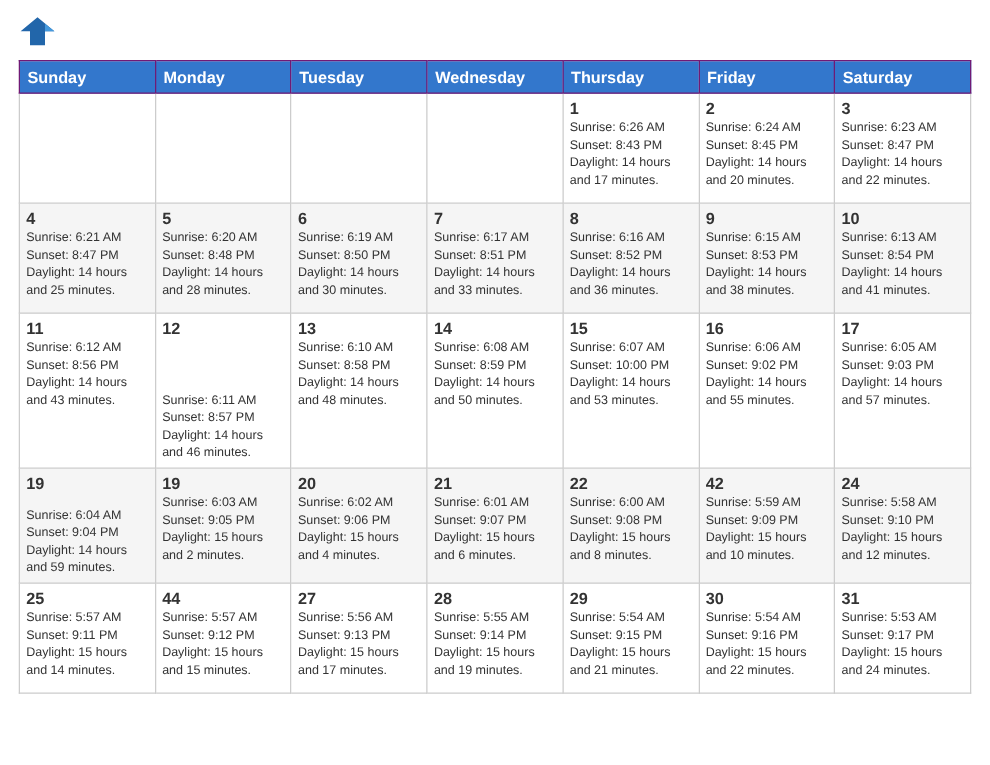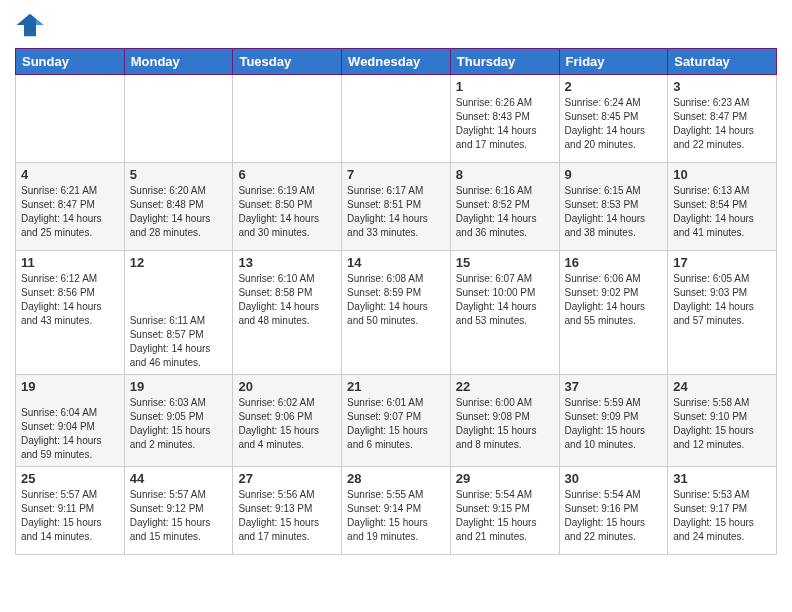--- a/index.html
+++ b/index.html
@@ -292,21 +292,21 @@
 and 6 minutes.</div>
           </td>
           <td>
             <span class="day-num">22</span>
             <div class="day-detail" style="white-space: pre-line;">Sunrise: 6:00 AM
 Sunset: 9:08 PM
 Daylight: 15 hours
 and 8 minutes.</div>
           </td>
           <td>
-            <span class="day-num">37</span>
+            <span class="day-num">42</span>
             <div class="day-detail" style="white-space: pre-line;">Sunrise: 5:59 AM
 Sunset: 9:09 PM
 Daylight: 15 hours
 and 10 minutes.</div>
           </td>
           <td>
             <span class="day-num">24</span>
             <div class="day-detail" style="white-space: pre-line;">Sunrise: 5:58 AM
 Sunset: 9:10 PM
 Daylight: 15 hours

